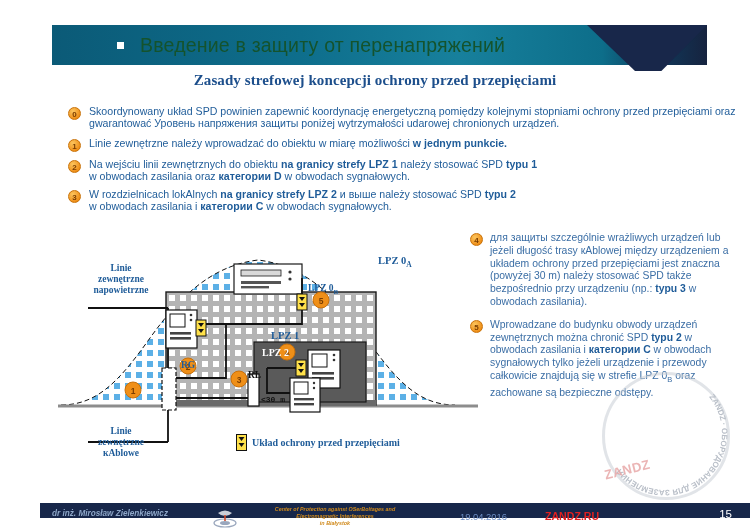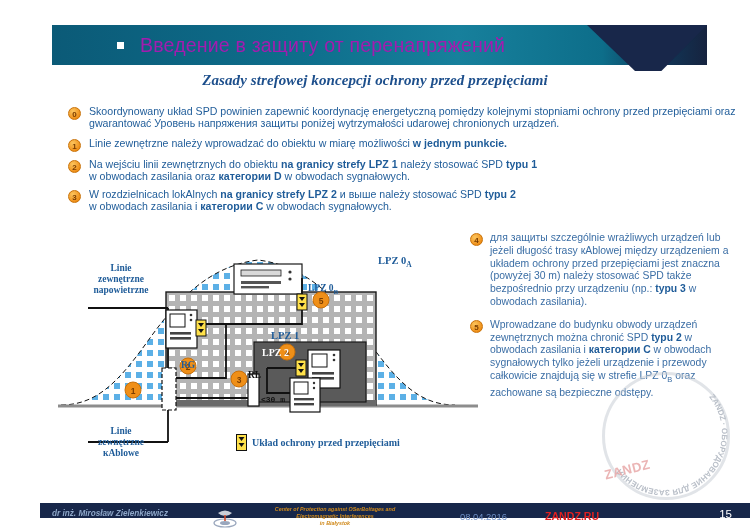--- a/index.html
+++ b/index.html
@@ -20,34 +20,33 @@
     position:absolute;left:0;top:0;width:655px;height:40px;
     background:linear-gradient(90deg,#0b5a77 0%,#0e6e8c 38%,#17809c 62%,#0d6e8a 84%,#103a5c 92%,#16233f 100%);
   }
   .banner-chev2{
     position:absolute;right:0;top:0;width:120px;height:46px;
     background:#18274a;
     clip-path:polygon(0 0,100% 0,62% 100%,40% 100%);
   }
   .banner-text{
     position:absolute;left:88px;top:0;height:40px;line-height:40px;
-    color:#a21caf;font-size:19.5px;font-weight:400;letter-spacing:.2px;
+    color:#14532d;font-size:19.5px;font-weight:400;letter-spacing:.2px;
     white-space:nowrap;
   }
   .banner-sq{
     position:absolute;left:65px;top:17px;width:7px;height:7px;background:#ffffff;
   }
 
   
   .subtitle{
     position:absolute;left:0;top:72px;width:750px;text-align:center;
     color:#1d4f8c;font-size:15px;font-weight:bold;
     font-family:"Liberation Serif", serif;
     letter-spacing:.1px;
-    font-style:italic;
   }
 
   
   .bullets{position:absolute;left:68px;top:105px;width:672px;}
   .brow{display:flex;align-items:flex-start;margin-bottom:6px;}
   .bnum{
     flex:0 0 auto;width:13px;height:13px;border-radius:50%;
     background:radial-gradient(circle at 35% 30%,#fcc55e,#ef8f18 72%,#cf7208);
     border:1px solid #c97208;
     color:#7a3d00;font-size:8px;font-weight:bold;line-height:13px;
@@ -325,18 +324,18 @@
       <ellipse cx="13" cy="17" rx="11" ry="4" fill="none" stroke="#9aa7bd" stroke-width="1.2"></ellipse>
       <ellipse cx="13" cy="17" rx="5" ry="2" fill="#9aa7bd"></ellipse>
       <path d="M6,7 q7,-5 14,0 q-3,3 -7,3 q-4,0 -7,-3Z" fill="#c9ced8"></path>
       <path d="M13,9 l0,6" stroke="#d04a2a" stroke-width="1.6"></path>
     </svg>
     <div class="footer-center">
       <div>Center of Protection against OSerBoltages and</div>
       <div>Electromagnetic Interferences</div>
       <div>in Białystok</div>
     </div>
-    <div class="footer-date">08.04.2016</div>
+    <div class="footer-date">19.04.2016</div>
     <div class="footer-site">ZANDZ.RU</div>
     <div class="footer-page">15</div>
   </div>
 
 </div>
 
 </body></html>

